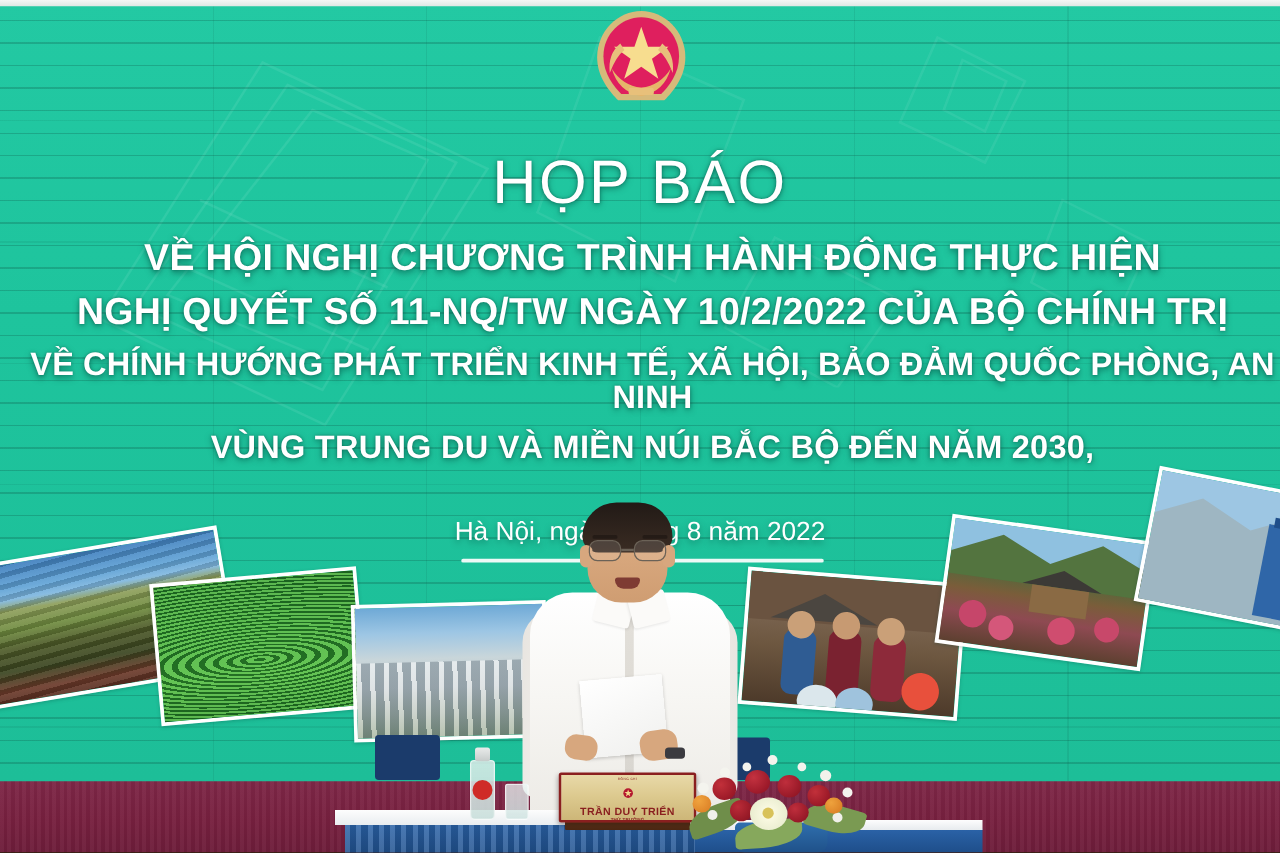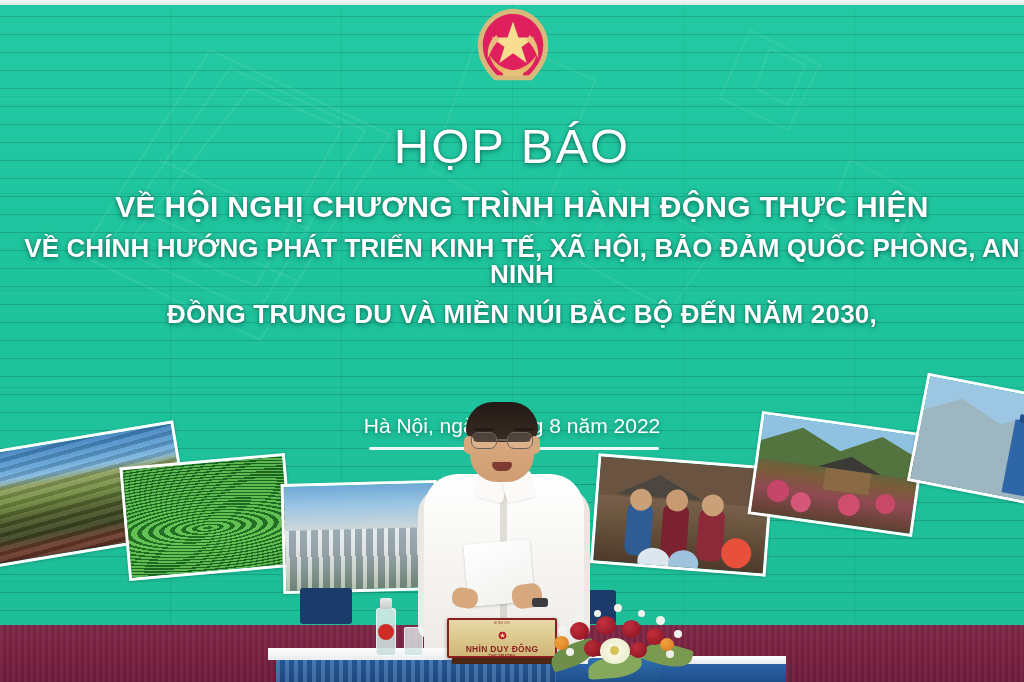--- a/index.html
+++ b/index.html
@@ -275,22 +275,23 @@
         <path d="M22 58 q10 16 28 18 q18 -2 28 -18 q-6 22 -28 26 q-22 -4 -28 -26 Z" fill="#e6b56a"></path>
         <rect x="38" y="76" width="24" height="7" rx="2" fill="#e8c07a"></rect>
         <path d="M30 34 q-12 10 -10 28 q6 -16 14 -22 Z" fill="#e8bf7c"></path>
         <path d="M70 34 q12 10 10 28 q-6 -16 -14 -22 Z" fill="#e8bf7c"></path>
       </g>
     </svg>
 
     <div class="headline">
       <div class="l-title">HỌP BÁO</div>
       <div class="l-sub l1">VỀ HỘI NGHỊ CHƯƠNG TRÌNH HÀNH ĐỘNG THỰC HIỆN</div>
+      <div class="l-sub l2">NGHỊ QUYẾT SỐ 11-NQ/TW NGÀY 10/2/2022 CỦA BỘ CHÍNH TRỊ</div>
       <div class="l-sub l3">VỀ CHÍNH HƯỚNG PHÁT TRIỂN KINH TẾ, XÃ HỘI, BẢO ĐẢM QUỐC PHÒNG, AN NINH</div>
-      <div class="l-sub l4">ĐỒNG TRUNG DU VÀ MIỀN NÚI BẮC BỘ ĐẾN NĂM 2030,</div>
+      <div class="l-sub l4">VÙNG TRUNG DU VÀ MIỀN NÚI BẮC BỘ ĐẾN NĂM 2030,</div>
     </div>
     <div class="dateline">Hà Nội, ngày    tháng 8 năm 2022</div>
     <div class="dateline-rule"></div>
 
     <div class="ribbon">
       <div class="ph" style="left:-16px; top:36px; width:200px; height:116px; transform:rotate(-9.5deg);">
         <i class="art-terrace"></i>
       </div>
       <div class="ph" style="left:124px; top:60px; width:166px; height:114px; transform:rotate(-5deg);">
         <i class="art-tea"></i>
@@ -386,21 +387,21 @@
   </div>
   <div class="glass"></div>
 
   <div class="np-stand"></div>
   <div class="nameplate">
     <div class="np-top">ĐỒNG CHÍ</div>
     <svg class="np-seal" viewBox="0 0 20 20">
       <circle cx="10" cy="10" r="8.5" fill="#b4182f"></circle>
       <path d="M10 3.5 L11.6 8.2 L16.5 8.2 L12.5 11 L14.1 15.8 L10 12.9 L5.9 15.8 L7.5 11 L3.5 8.2 L8.4 8.2 Z" fill="#f3d98c"></path>
     </svg>
-    <div class="np-name">NHÌN DUY ĐÔNG</div>
+    <div class="np-name">TRẦN DUY TRIỂN</div>
     <div class="np-role">THỨ TRƯỞNG</div>
     
   </div>
 
   <div class="flowers">
     <div class="vase"></div>
 
     <div class="leaf" style="left:2px;top:48px;width:46px;height:22px;background:#6f8e4a;transform:rotate(-18deg)"></div>
     <div class="leaf" style="left:96px;top:48px;width:48px;height:22px;background:#7a9a52;transform:rotate(16deg)"></div>
     <div class="leaf" style="left:40px;top:60px;width:54px;height:22px;background:#86a85c;transform:rotate(-4deg)"></div>

